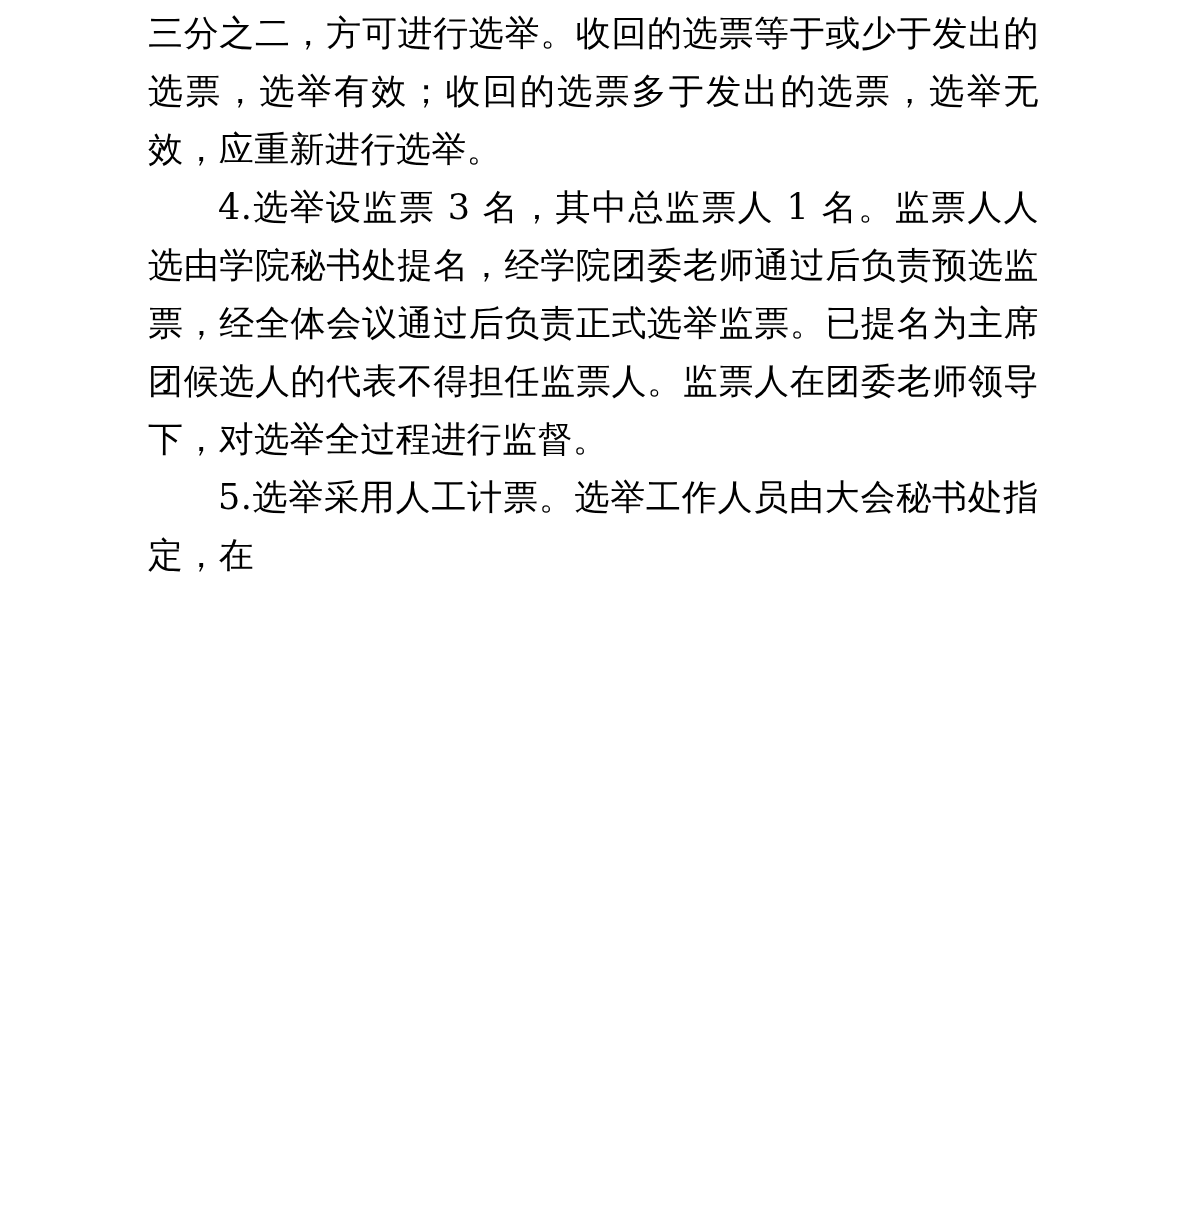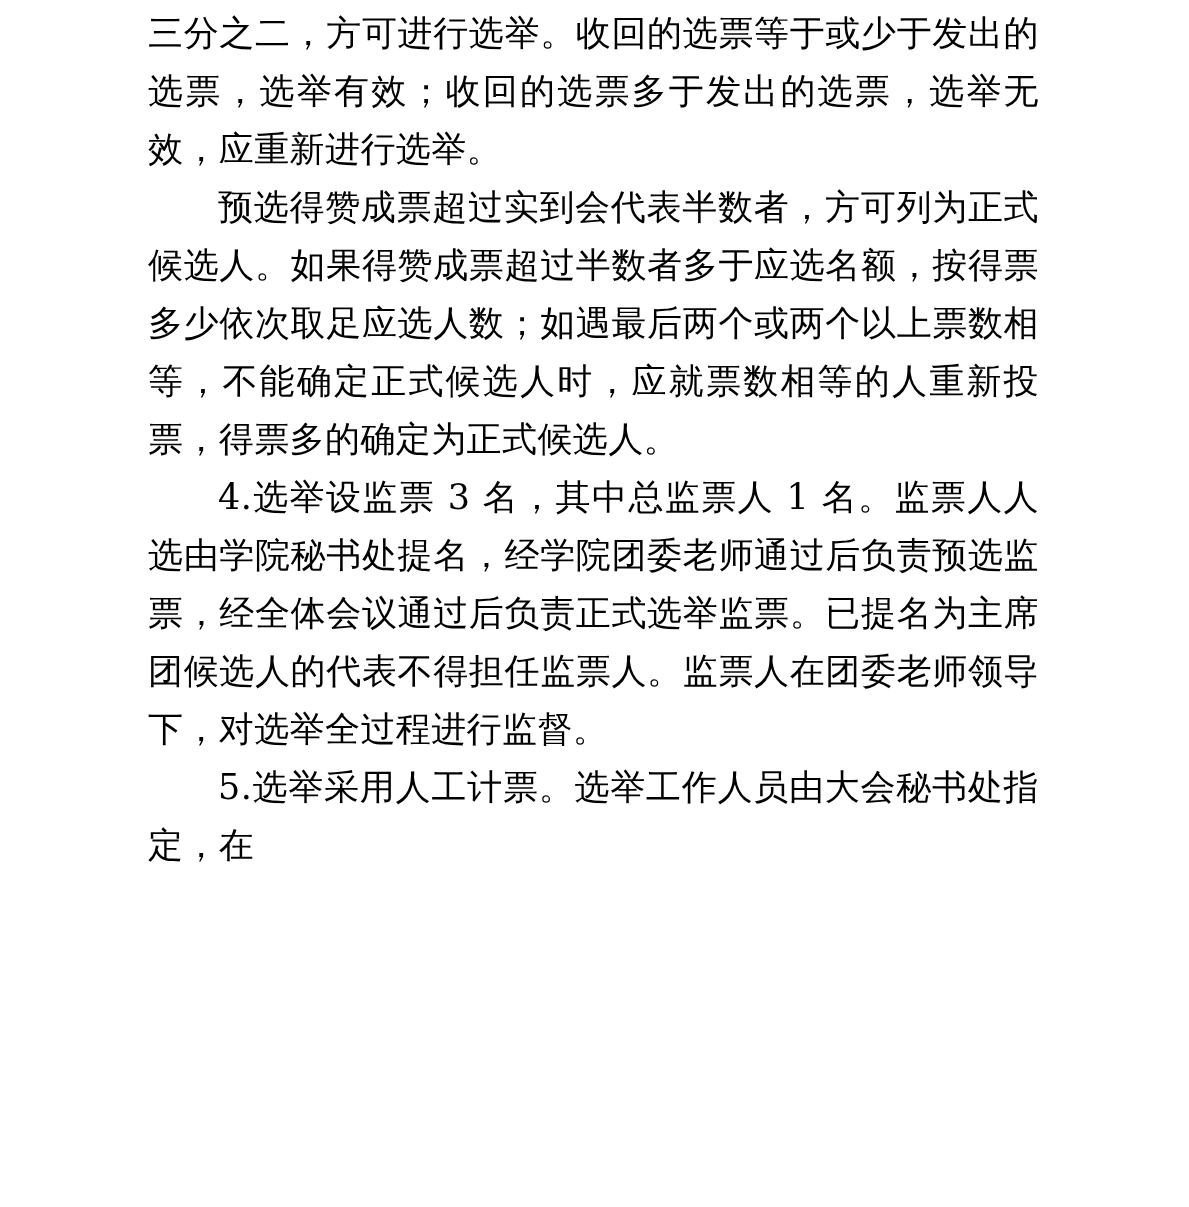--- a/index.html
+++ b/index.html
@@ -36,17 +36,16 @@
   p.indent {
     text-indent: 2em;
   }
 </style>
 </head>
 <body>
 
 <div class="page">
   <div class="doc-body">
     <p class="para">三分之二，方可进行选举。收回的选票等于或少于发出的选票，选举有效；收回的选票多于发出的选票，选举无效，应重新进行选举。</p>
-    <p class="para indent">预选得赞成票超过实到会代表半数者，方可列为正式候选人。如果得赞成票超过半数者多于应选名额，按得票多少依次取足应选人数；如遇最后两个或两个以上票数相等，不能确定正式候选人时，应就票数相等的人重新投票，得票多的确定为正式候选人。</p>
     <p class="para indent">4.选举设监票 3 名，其中总监票人 1 名。监票人人选由学院秘书处提名，经学院团委老师通过后负责预选监票，经全体会议通过后负责正式选举监票。已提名为主席团候选人的代表不得担任监票人。监票人在团委老师领导下，对选举全过程进行监督。</p>
     <p class="para indent">5.选举采用人工计票。选举工作人员由大会秘书处指定，在</p>
   </div>
 </div>
 
 </body></html>

